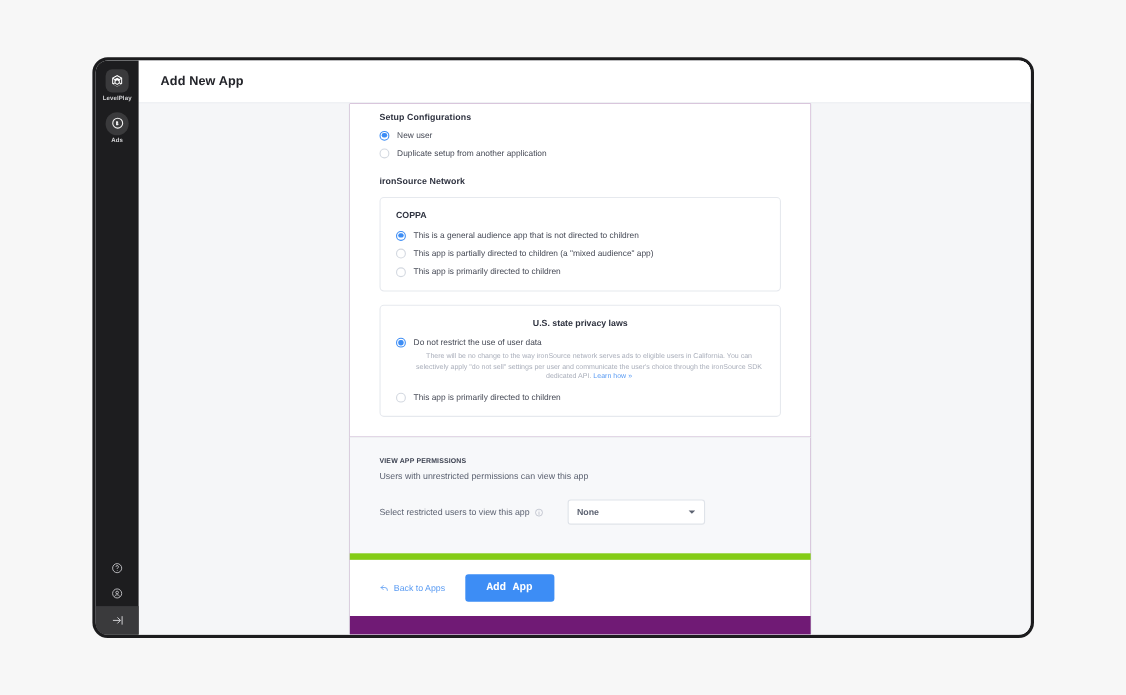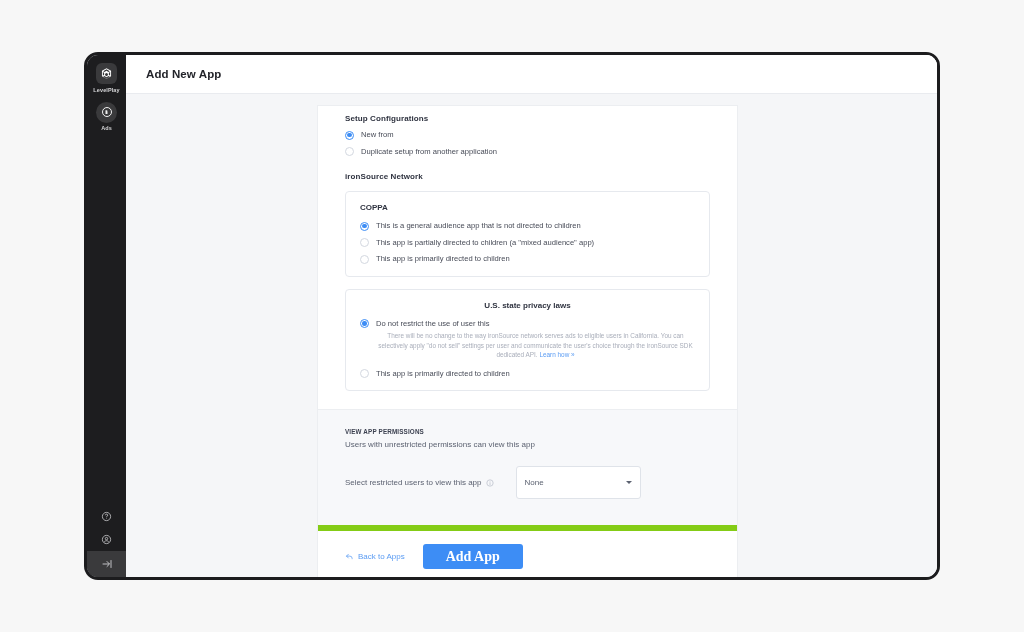--- a/index.html
+++ b/index.html
@@ -107,21 +107,20 @@
   }
 
   
   #form-card {
     margin-left: 192px;
     width: 419px;
     background: #701a75;
     display: flex;
     flex-direction: column;
     box-shadow: 0 0 0 1px #eceef1;
-    margin-top: 12px;
   }
   .card-section-white {
     background: #ffffff;
     padding: 0 27px;
   }
   .card-section-gray {
     background: #f7f8fa;
     border-top: 1px solid #eceef1;
     border-bottom: 6px solid #84cc16;
     padding: 18px 27px 26px 27px;
@@ -227,29 +226,30 @@
     display: flex; align-items: center; gap: 4px;
   }
   .info-icon {
     display: inline-flex;
     width: 8px; height: 8px;
     color: #b3b8c4;
   }
   #restricted-users-select {
     margin-left: 22px;
     width: 125px;
-    height: 33px;
+    height: 23px;
     border: 1px solid #dfe3e9;
     border-radius: 3px;
     background: #fff;
     display: flex;
     align-items: center;
     justify-content: space-between;
     padding: 0 8px;
     cursor: pointer;
+    font-weight: bold;
   }
   #restricted-users-select .sel-value {
     font-size: 8px;
     color: #5c6271;
   }
   .caret {
     width: 0; height: 0;
     border-left: 3.2px solid transparent;
     border-right: 3.2px solid transparent;
     border-top: 3.6px solid #5c6271;
@@ -258,27 +258,27 @@
   
   #back-to-apps {
     display: flex; align-items: center; gap: 4px;
     font-size: 8px;
     color: #5b9cf3;
     cursor: pointer;
   }
   #add-app-button {
     background: #3d8df5;
     color: #fff;
-    font-size: 14px;
+    font-size: 10px;
     font-weight: 700;
     border: none;
     border-radius: 3px;
-    width: 100px; height: 25px;
-    cursor: pointer;
-    font-family: Liberation Serif, serif;
+    width: 81px; height: 25px;
+    cursor: pointer;
+    font-family: Liberation Mono, monospace;
   }
 </style>
 </head>
 <body>
 
 <div id="window-shell">
 
   <div id="nav-rail">
 
     <div class="rail-item">
@@ -334,21 +334,21 @@
     <div id="content-scroll">
 
       <div id="form-card">
 
         <div class="card-section-white">
 
           <div class="section-title">Setup Configurations</div>
 
           <div class="radio-row">
             <span class="radio checked"></span>
-            <span class="radio-label">New from</span>
+            <span class="radio-label">New user</span>
           </div>
           <div class="radio-row" style="margin-bottom:16px;">
             <span class="radio"></span>
             <span class="radio-label">Duplicate setup from another application</span>
           </div>
 
           <div class="section-title" style="margin-bottom:10px;">ironSource Network</div>
 
           <div class="box">
             <div class="group-title">COPPA</div>
@@ -363,21 +363,21 @@
             <div class="radio-row">
               <span class="radio"></span>
               <span class="radio-label">This app is primarily directed to children</span>
             </div>
           </div>
 
           <div class="box" style="margin-bottom:18px;text-align:center;">
             <div class="group-title">U.S. state privacy laws</div>
             <div class="radio-row" style="margin-bottom:0;">
               <span class="radio checked"></span>
-              <span class="radio-label">Do not restrict the use of user this</span>
+              <span class="radio-label">Do not restrict the use of user data</span>
             </div>
             <div class="help-text">
               <span>There will be no change to the way ironSource network serves ads to eligible users in California. You can selectively apply "do not sell" settings per user and communicate the user's choice through the ironSource SDK dedicated API.</span>
               <a href="#">Learn how »</a>
             </div>
             <div class="radio-row" style="margin-top:9px;">
               <span class="radio"></span>
               <span class="radio-label">This app is primarily directed to children</span>
             </div>
           </div>

